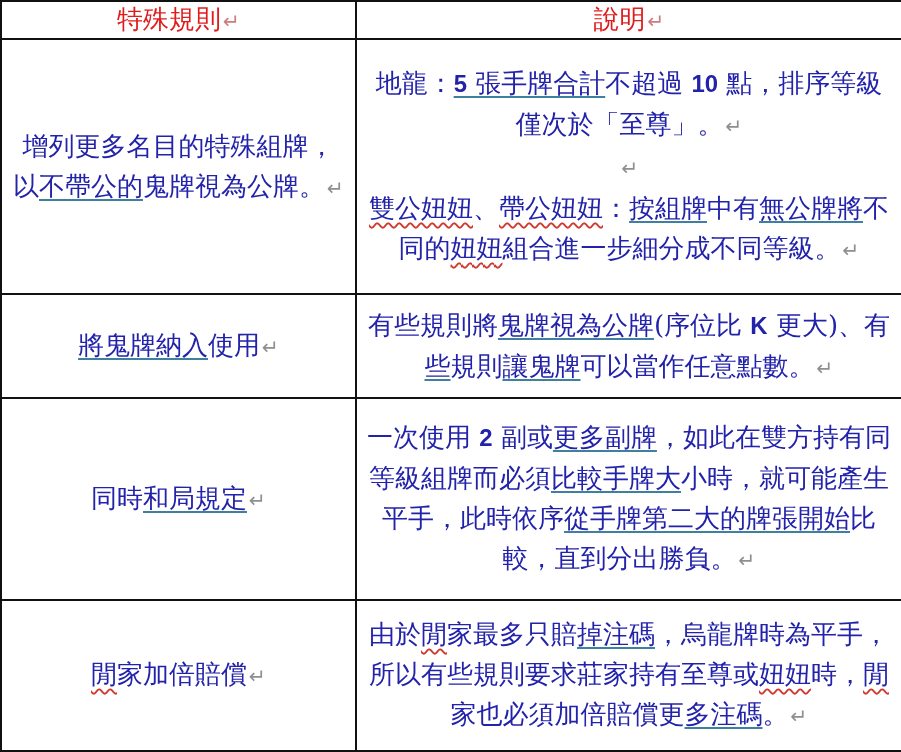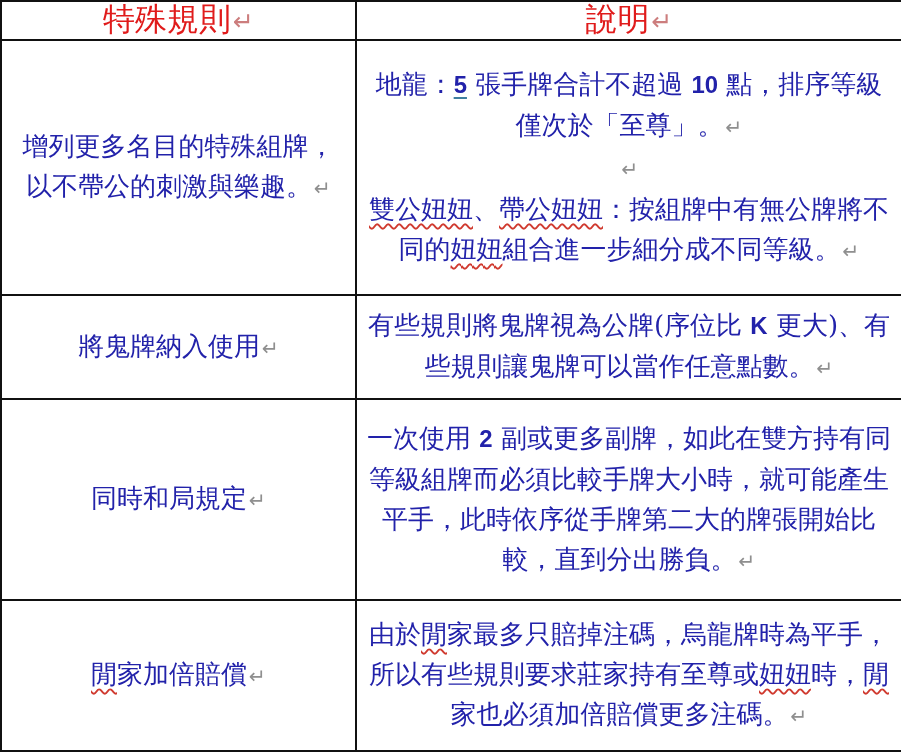--- a/index.html
+++ b/index.html
@@ -18,31 +18,32 @@
     vertical-align:middle;
     text-align:center;
     font-size:26px;
     line-height:40px;
     color:#2222aa;
     font-weight:normal;
   }
   tr.header-row th{
     height:34px;line-height:34px;
     color:#e01b1b;
-    font-size:32px;
+    font-size:26px;
     margin-top:8px;
   }
   tr.row-1 td{height:198px;}
   tr.row-2 td{height:74px;}
   tr.row-3 td{height:158px;margin-top:40px;}
   tr.row-4 td{height:61px;line-height:31px;}
   tr.row-5 td{height:81px;line-height:41px;}
   tr.row-6 td{height:118px;}
   .para{margin:0;}
   span.u{
+    text-decoration:underline;
     text-decoration-color:#3f7f9f;
     text-decoration-thickness:2px;
     text-underline-offset:4px;
   }
   span.sq{
     text-decoration:underline wavy #d03a2f;
     text-decoration-thickness:1.5px;
     text-underline-offset:5px;
   }
   span.b{
@@ -76,21 +77,21 @@
   </colgroup>
   <thead>
     <tr class="header-row">
       <th><span>特殊規則</span><span class="pilcrow">↵</span></th>
       <th><span>說明</span><span class="pilcrow">↵</span></th>
     </tr>
   </thead>
   <tbody>
     <tr class="row-1">
       <td>
-          <div class="para"><span>增列更多名目的特殊組牌，以</span><span class="u">不帶公的</span><span>刺激與樂趣。</span><span class="pilcrow">↵</span></div>
+          <div class="para"><span>增列更多名目的特殊組牌，以</span><span class="u">不帶公的</span><span>鬼牌視為公牌。</span><span class="pilcrow">↵</span></div>
         </td>
       <td>
           <div class="para"><span>地龍：</span><span class="u b">5</span><span class="u"> 張手牌合計</span><span>不超過 </span><span class="b">10</span><span> 點，排序等級僅次於「至尊」。</span><span class="pilcrow">↵</span></div>
           <div class="para"><span class="pilcrow">↵</span></div>
           <div class="para"><span class="sq">雙公妞妞</span><span>、</span><span class="sq">帶公妞妞</span><span>：</span><span class="u">按組牌</span><span>中有</span><span class="u">無公牌將</span><span>不同的</span><span class="sq">妞妞</span><span>組合進一步細分成不同等級。</span><span class="pilcrow">↵</span></div>
         </td>
     </tr>
     <tr class="row-2">
       <td>
           <div class="para"><span class="u">將鬼牌納入</span><span>使用</span><span class="pilcrow">↵</span></div>

